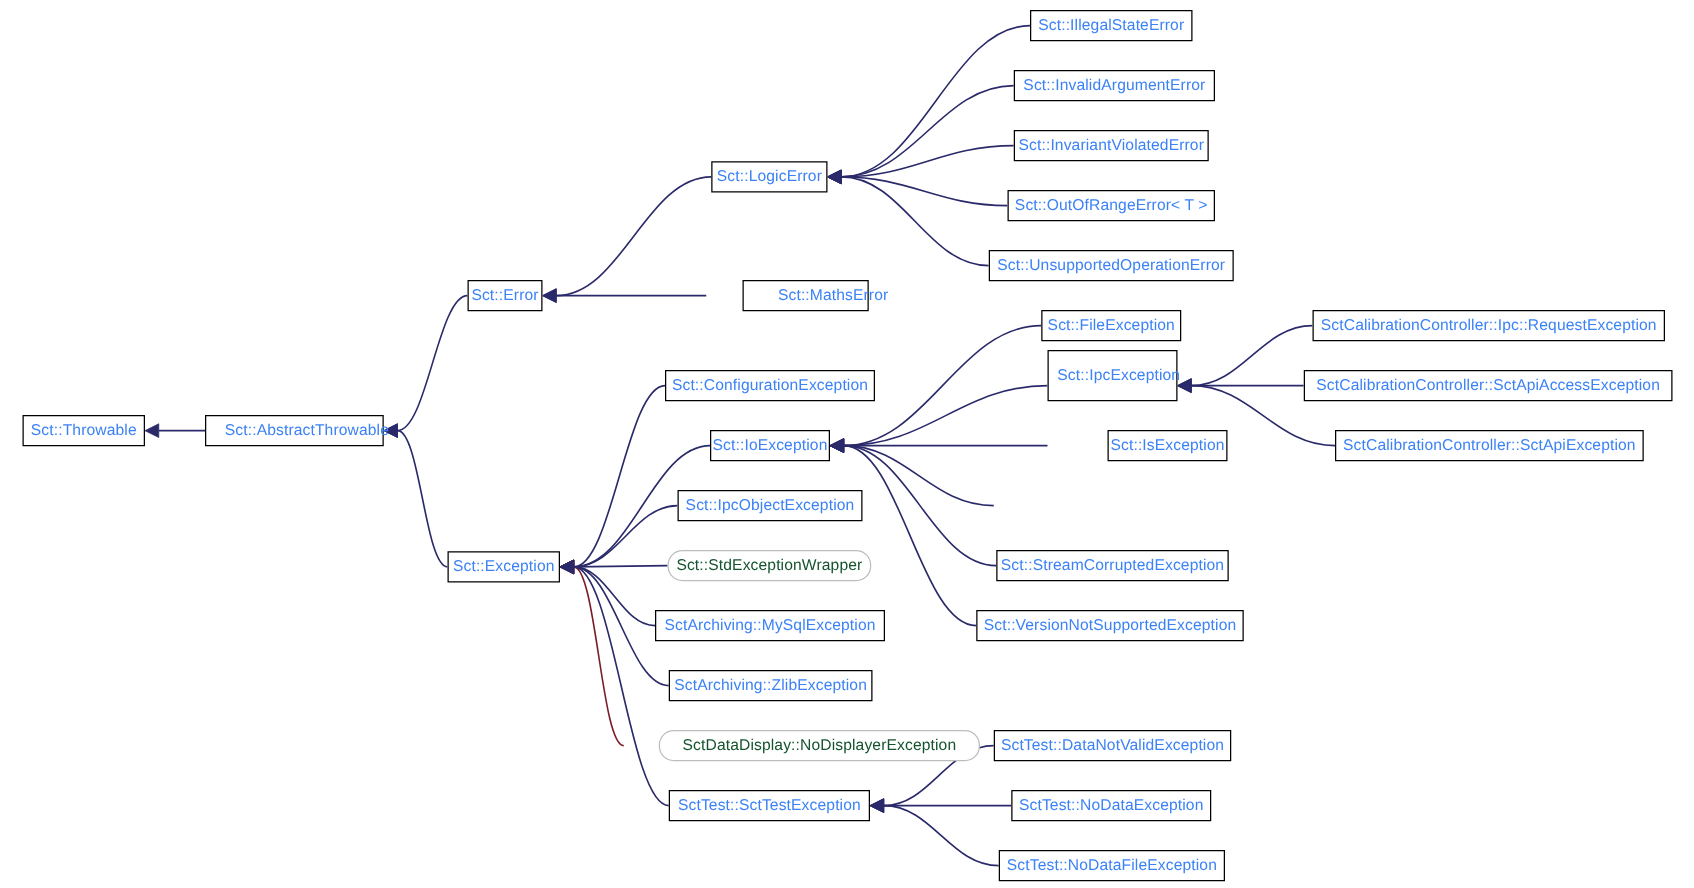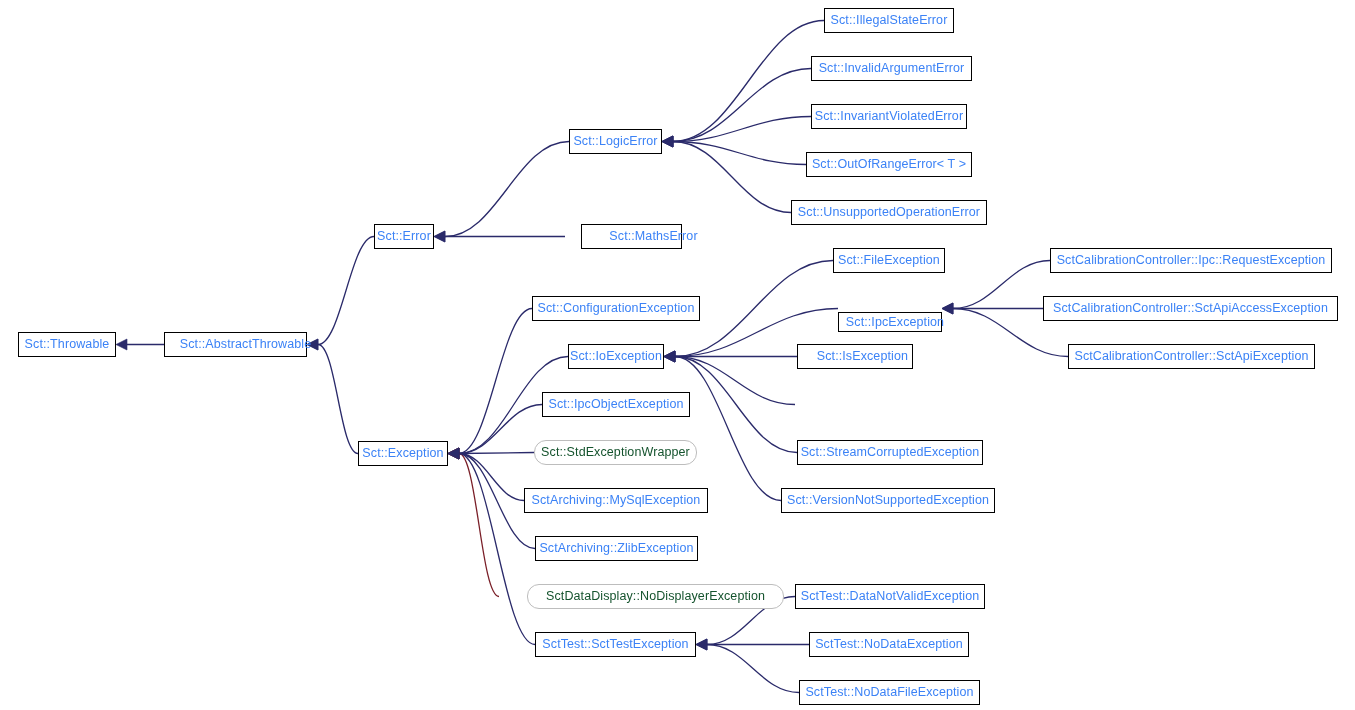--- a/index.html
+++ b/index.html
@@ -127,21 +127,21 @@
     </div>
     <div class="node-box" style="left: 374px; top: 224px; width: 60px; height: 25px;">
       <span class="node-label">Sct::Error</span>
     </div>
     <div class="node-box" style="left: 358px; top: 441px; width: 90px; height: 25px;">
       <span class="node-label">Sct::Exception</span>
     </div>
     <div class="node-box" style="left: 569px; top: 129px; width: 93px; height: 25px;">
       <span class="node-label">Sct::LogicError</span>
     </div>
-    <div class="node-box" style="left: 581px; top: 224px; width: 101px; height: 25px; padding-left: 44px;">
+    <div class="node-box" style="left: 594px; top: 224px; width: 101px; height: 25px; padding-left: 44px;">
       <span class="node-label">Sct::MathsError</span>
     </div>
     <div class="node-box" style="left: 824px; top: 8px; width: 130px; height: 25px;">
       <span class="node-label">Sct::IllegalStateError</span>
     </div>
     <div class="node-box" style="left: 811px; top: 56px; width: 161px; height: 25px;">
       <span class="node-label">Sct::InvalidArgumentError</span>
     </div>
     <div class="node-box" style="left: 811px; top: 104px; width: 156px; height: 25px;">
       <span class="node-label">Sct::InvariantViolatedError</span>
@@ -172,24 +172,24 @@
     </div>
     <div class="node-box muted" style="left: 527px; top: 584px; width: 257px; height: 25px;">
       <span class="node-label">SctDataDisplay::NoDisplayerException</span>
     </div>
     <div class="node-box" style="left: 535px; top: 632px; width: 161px; height: 25px;">
       <span class="node-label">SctTest::SctTestException</span>
     </div>
     <div class="node-box" style="left: 833px; top: 248px; width: 112px; height: 25px;">
       <span class="node-label">Sct::FileException</span>
     </div>
-    <div class="node-box" style="left: 838px; top: 312px; width: 104px; height: 20px; padding-left: 10px;">
+    <div class="node-box" style="left: 838px; top: 280px; width: 104px; height: 41px; padding-left: 10px;">
       <span class="node-label">Sct::IpcException</span>
     </div>
-    <div class="node-box" style="left: 797px; top: 344px; width: 116px; height: 25px; justify-content: flex-end;">
+    <div class="node-box" style="left: 886px; top: 344px; width: 96px; height: 25px;">
       <span class="node-label">Sct::IsException</span>
     </div>
     <div class="node-box" style="left: 797px; top: 440px; width: 186px; height: 25px;">
       <span class="node-label">Sct::StreamCorruptedException</span>
     </div>
     <div class="node-box" style="left: 781px; top: 488px; width: 214px; height: 25px;">
       <span class="node-label">Sct::VersionNotSupportedException</span>
     </div>
     <div class="node-box" style="left: 1050px; top: 248px; width: 282px; height: 25px;">
       <span class="node-label">SctCalibrationController::Ipc::RequestException</span>

